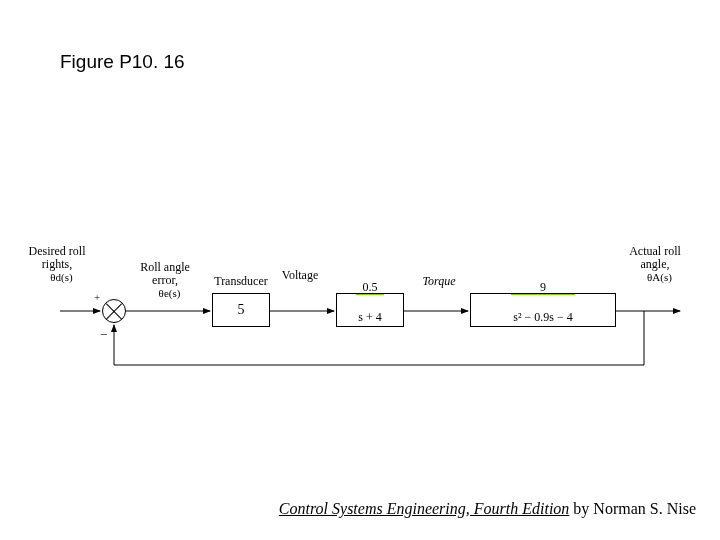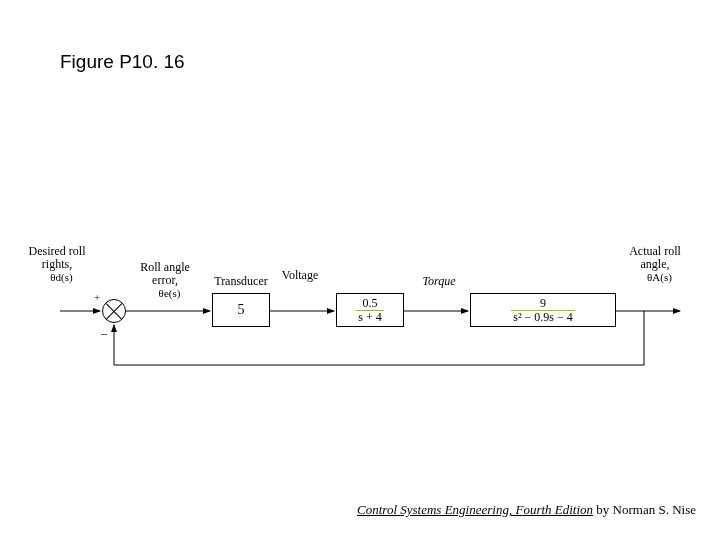--- a/index.html
+++ b/index.html
@@ -71,31 +71,31 @@
     align-items: center;
     justify-content: center;
     text-align: center;
   }
   .b1 { left: 172px; top: 48px; width: 58px; height: 34px; font-size: 14px; }
   .b2 { left: 296px; top: 48px; width: 68px; height: 34px; }
   .b3 { left: 430px; top: 48px; width: 146px; height: 34px; }
 
   .frac { display: inline-block; text-align: center; font-size: 12px; line-height: 1.05; }
   .frac .num { display:block; border-bottom: 1px solid #84cc16; padding: 0 2px; }
-  .frac .den { display:block; padding: 0 2px; }
+  .frac .den { display:block; padding: 16px 2px; }
 
   svg.wires { position: absolute; left:0; top:0; width: 650px; height: 160px; }
 
   .attribution {
     position: absolute;
     right: 24px;
     bottom: 22px;
     text-align: right;
     font-family: "Times New Roman", Times, serif;
-    font-size: 13px;
+    font-size: 16px;
     line-height: 1.2;
   }
   .attribution .book { font-style: italic; }
   .underline { text-decoration: underline; }
 </style>
 </head>
 <body>
 
 <div class="title-block">
   <div class="fig-num">Figure P10. 16</div>

